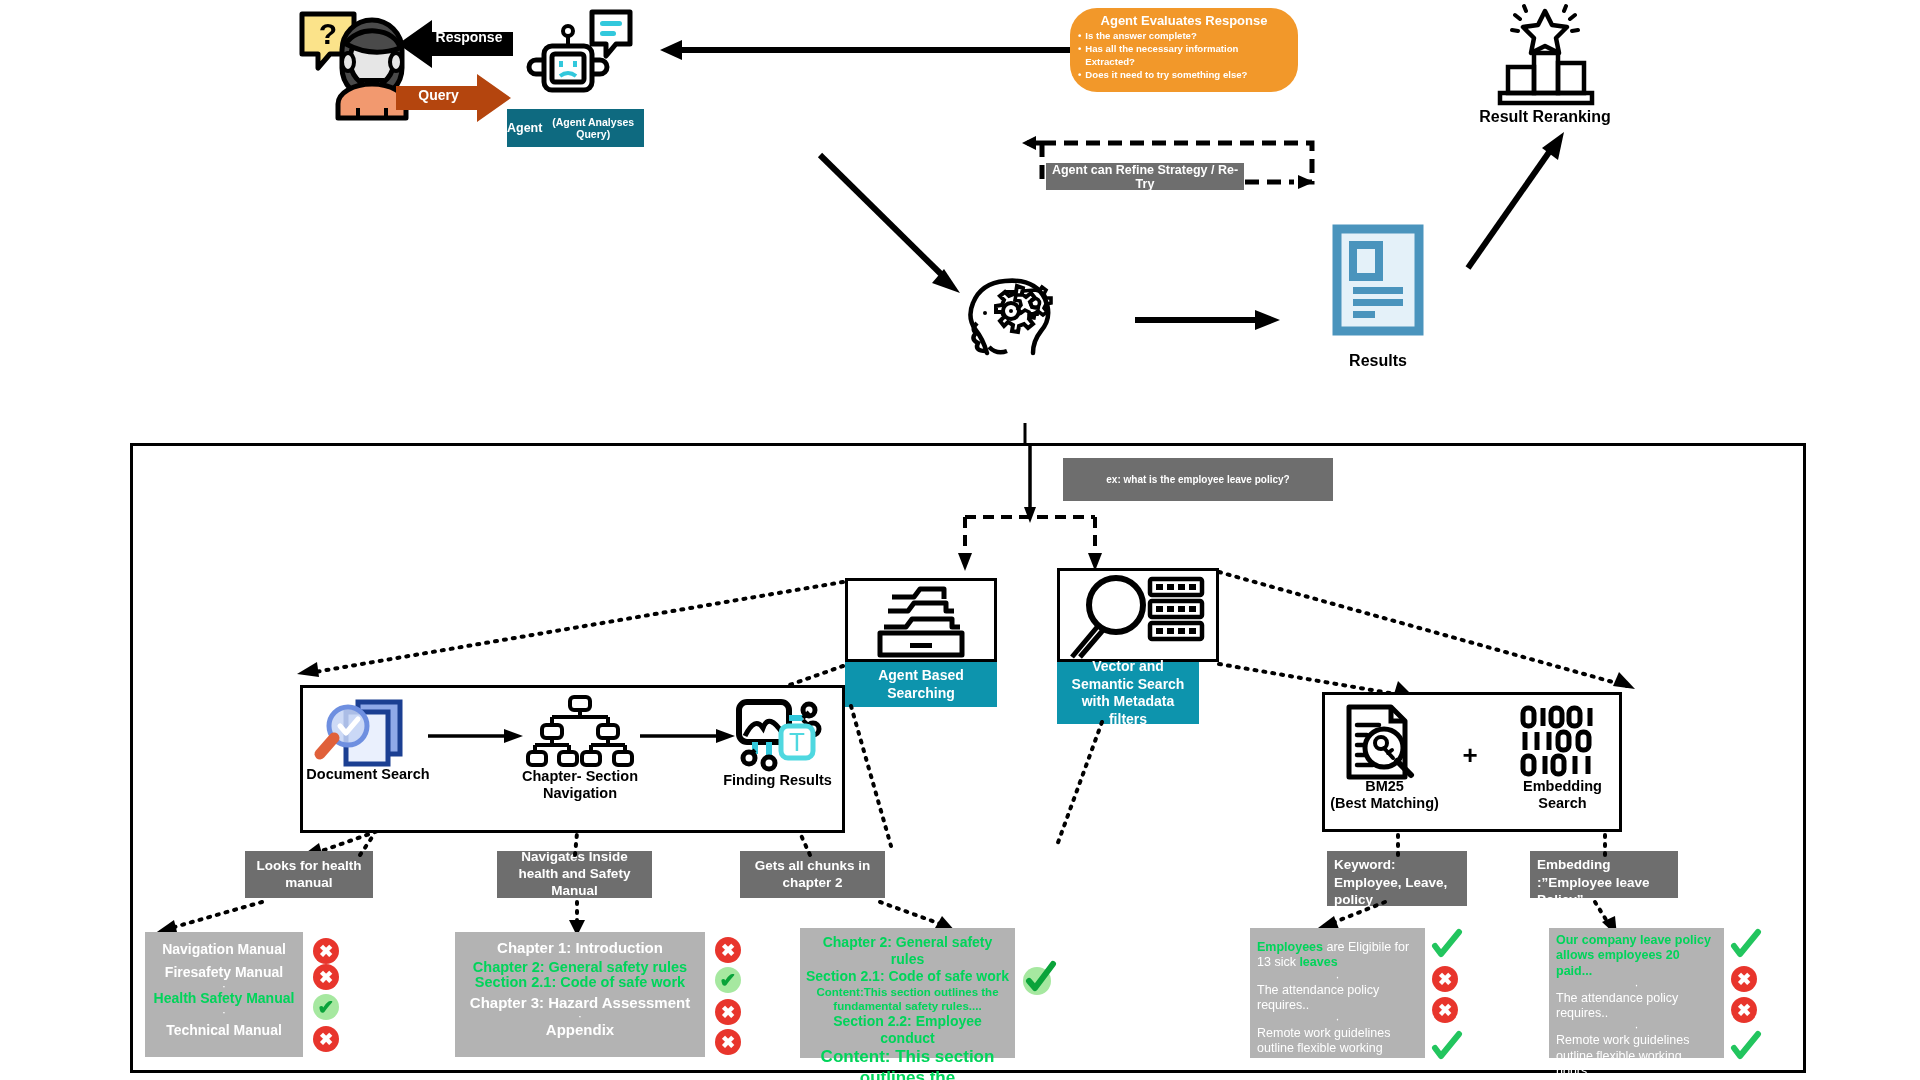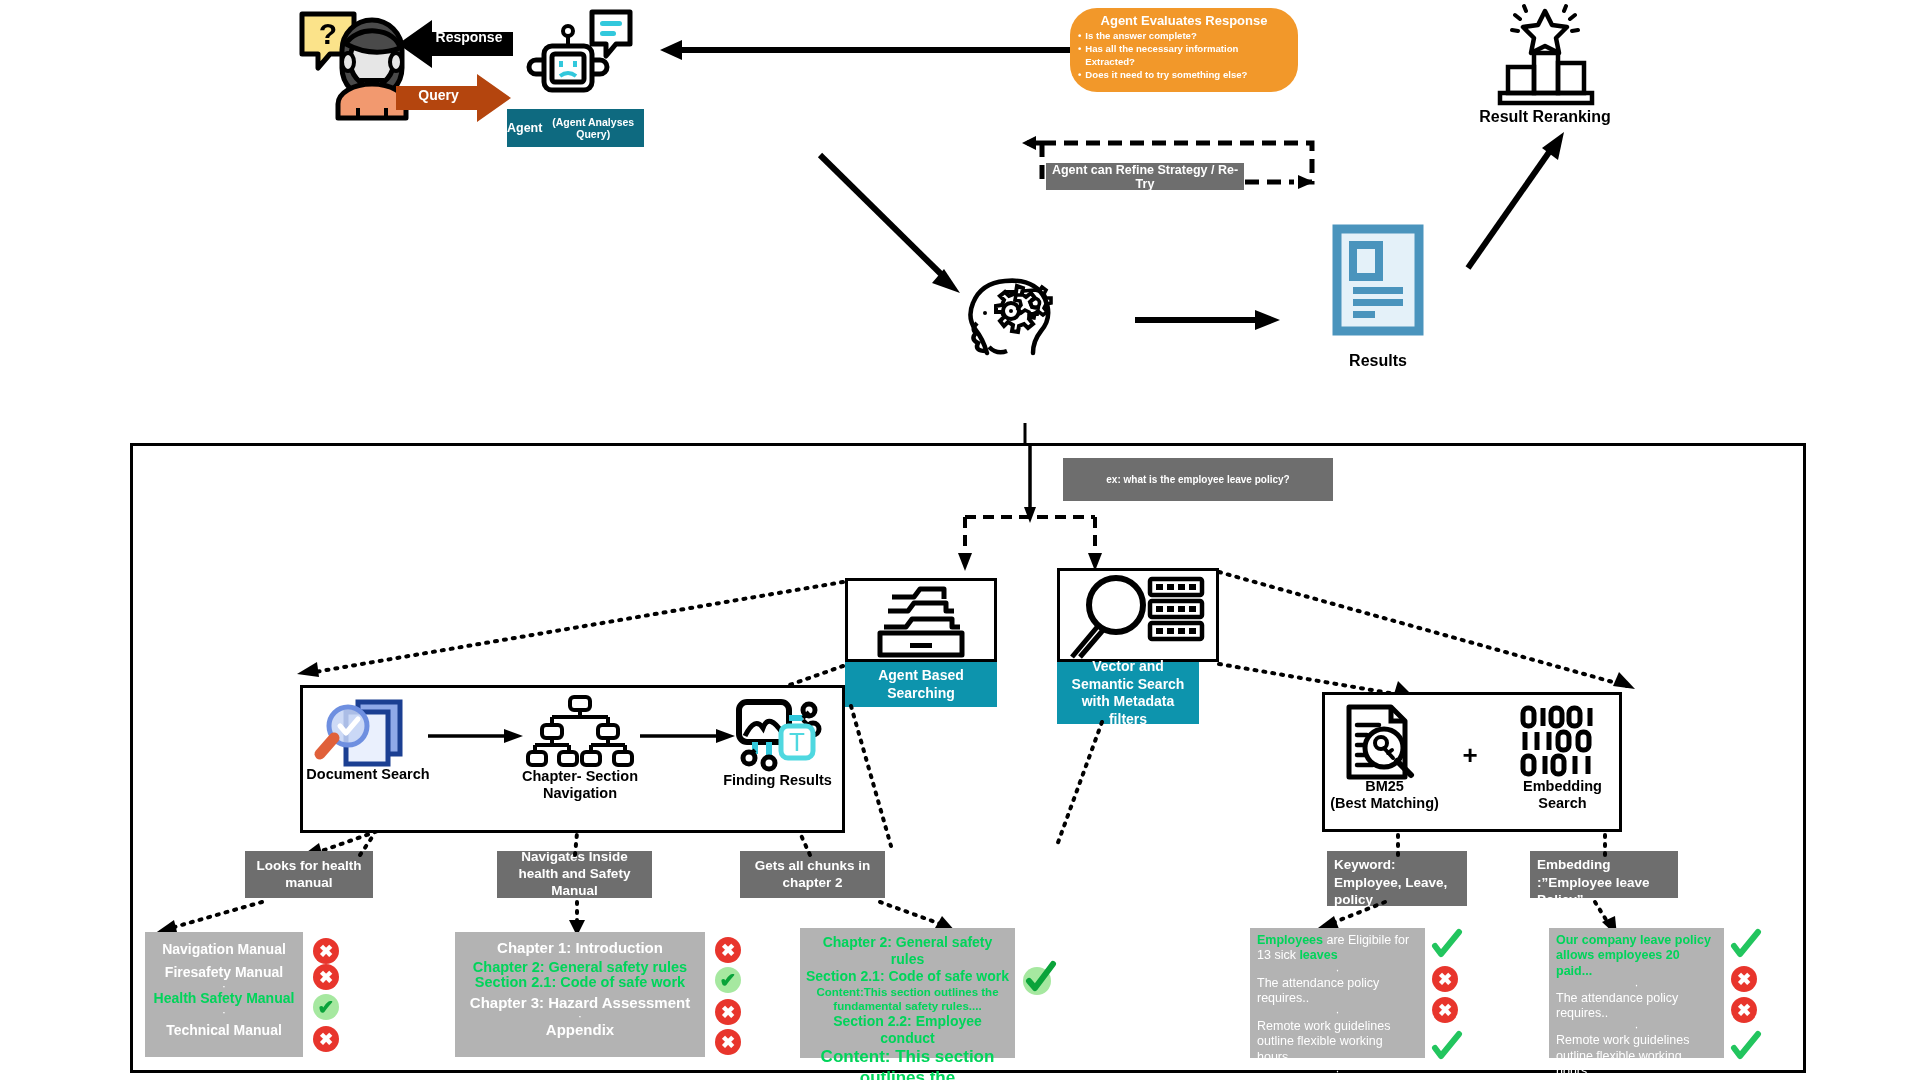--- a/index.html
+++ b/index.html
@@ -458,21 +458,21 @@
     <div class="green" style="font-size:14px;">Section 2.2: Employee conduct</div>
     <div class="green" style="font-size:17px;padding:0 8px;">Content: This section outlines the responsibility of the employee....</div>
   </div>
   <div class="abs" style="left:1022px;top:962px;width:34px;height:34px;">
     <svg width="34" height="34" viewBox="0 0 34 34">
       <circle cx="15" cy="19" r="14" fill="#a6e8a0"></circle>
       <path d="M7 19 l6 7 L31 2" fill="none" stroke="#0aa33a" stroke-width="6" stroke-linecap="round" stroke-linejoin="round"></path>
     </svg>
   </div>
 
-  <div class="abs lgrey" style="left:1250px;top:928px;width:175px;height:130px;padding:5px 7px;font-size:12.5px;line-height:1.22;">
+  <div class="abs lgrey" style="left:1250px;top:928px;width:175px;height:130px;padding:12px 7px;font-size:12.5px;line-height:1.22;">
     <div>
       <span class="green">Employees</span><span class="white"> are Eligibile for 13 sick </span><span class="green">leaves</span>
     </div>
     <div class="white" style="text-align:center;font-size:12px;line-height:1;">·</div>
     <div class="white">The attendance policy requires..</div>
     <div class="white" style="text-align:center;font-size:12px;line-height:1.1;">·</div>
     <div class="white">Remote work guidelines outline flexible working hours.</div>
     <div class="white" style="text-align:center;font-size:12px;line-height:1;">·</div>
     <div class="white" style="text-align:center;font-size:12px;line-height:1;">·</div>
 

